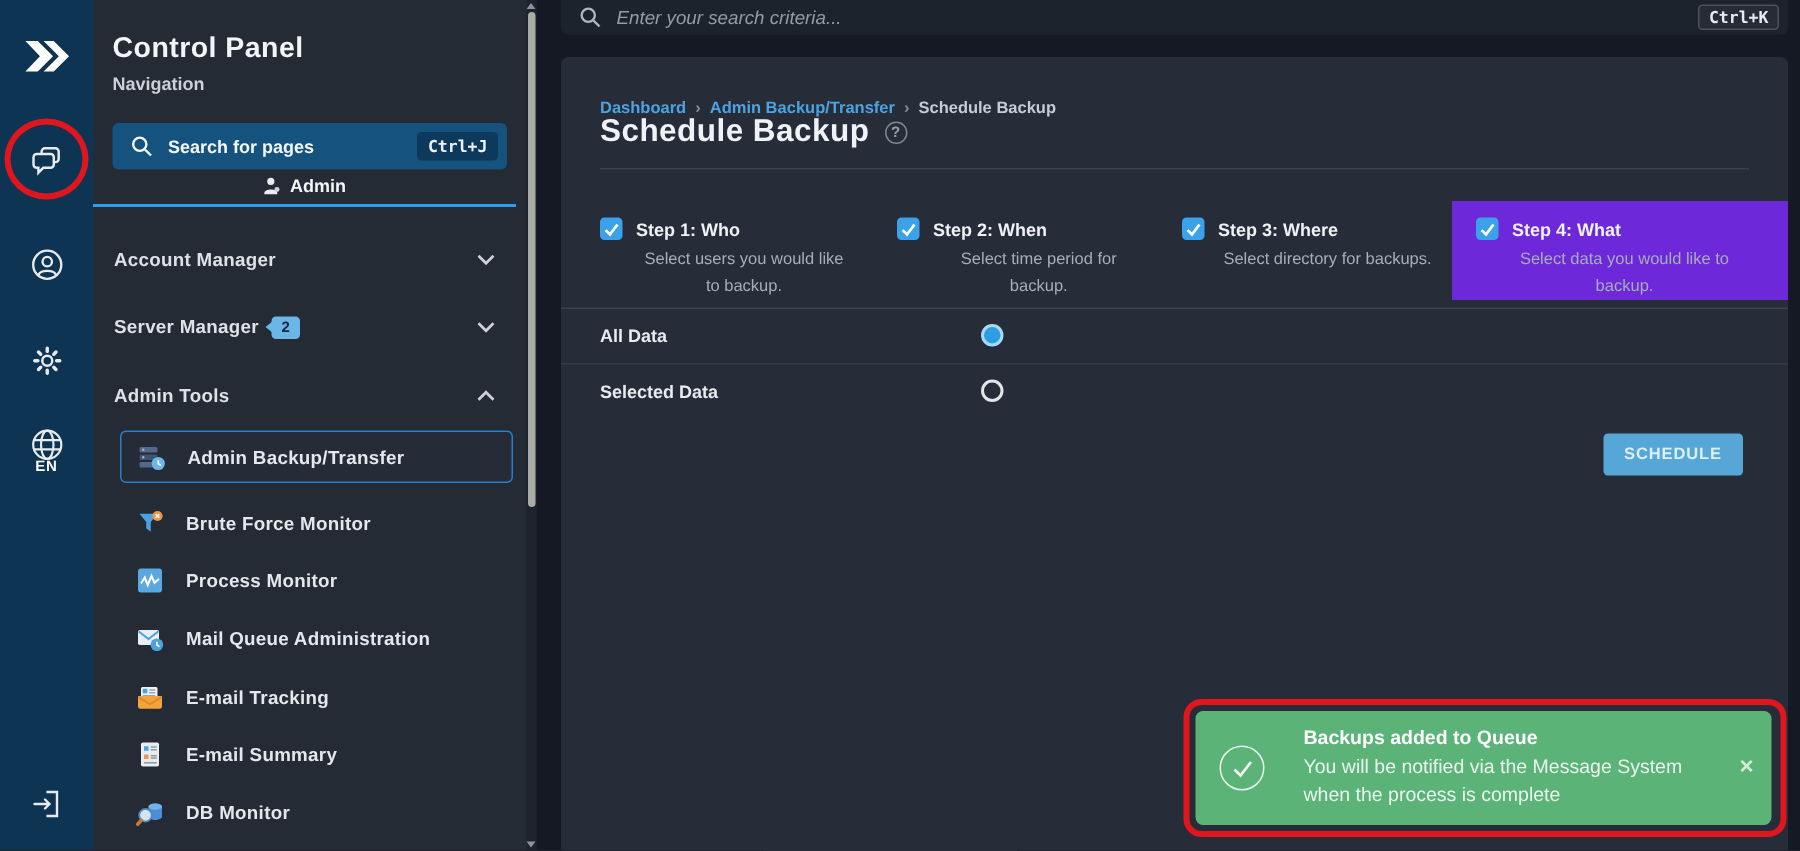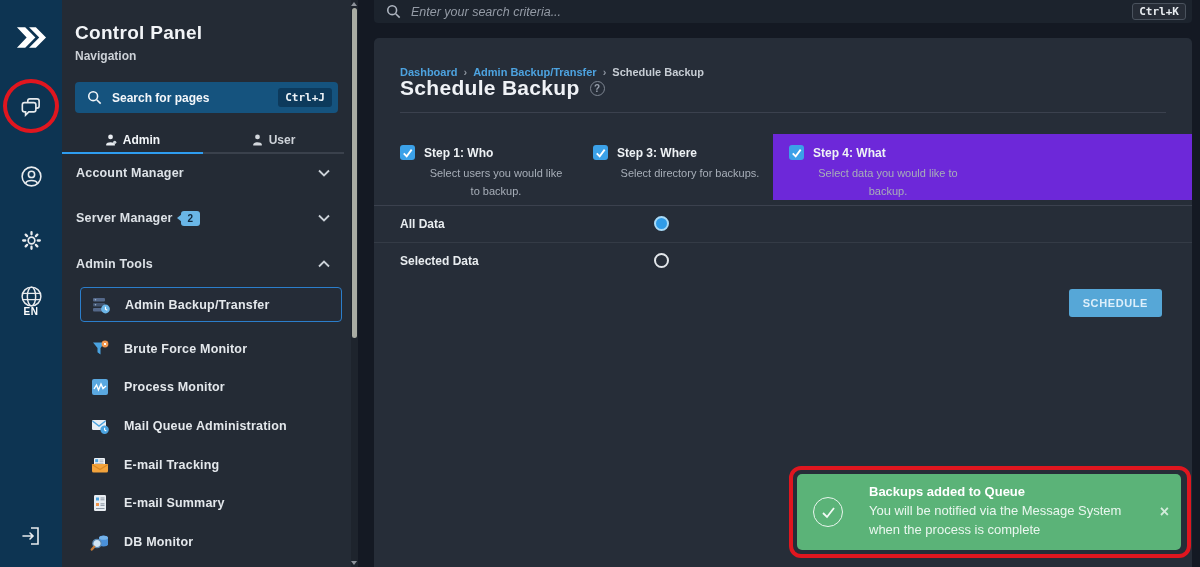--- a/index.html
+++ b/index.html
@@ -17,21 +17,21 @@
   
   .nav { position:absolute; left:62px; top:0; width:296px; height:567px; background:#242b35; }
   .nav-inner { position:absolute; inset:0 7px 0 0; }
   .nav-title { position:absolute; left:13px; top:22px; font-size:19px; font-weight:700; color:#f2f4f7; letter-spacing:.3px; }
   .nav-subtitle { position:absolute; left:13px; top:49px; font-size:12px; font-weight:700; color:#ccd1d7; }
   .nav-search { position:absolute; left:13px; top:82px; width:263px; height:31px; background:#15537e;
                 border-radius:4px; display:flex; align-items:center; padding:0 6px 0 12px; cursor:pointer; }
   .nav-search-label { flex:1; margin-left:10px; font-size:12px; font-weight:700; color:#f4f7fa; }
   .kbd-chip { background:#0d3a5c; color:#eef3f7; border-radius:3px; padding:3px 7px;
               font-family:"DejaVu Sans Mono", monospace; font-size:11px; font-weight:700; }
-  .nav-tabs { position:absolute; left:0; top:128px; width:282px; height:26px; display:flex; }
+  .nav-tabs { position:absolute; left:0; top:112px; width:282px; height:26px; display:flex; }
   .nav-tab { flex:1; display:flex; align-items:center; justify-content:center; gap:6px;
              font-size:12px; font-weight:700; cursor:pointer; }
   .nav-tab.active { color:#f3f6f9; border-bottom:2px solid #2e9df0; }
   .nav-tab.inactive { color:#ced3d9; border-bottom:2px solid #3a414c; }
   .nav-section { position:absolute; left:0; width:282px; height:30px; display:flex; align-items:center;
                  padding:0 14px; cursor:pointer; }
   .nav-section-label { flex:1; font-size:12.5px; font-weight:700; color:#dde2e7; letter-spacing:.2px; }
   .badge { background:#6ab6e6; color:#10293e; font-size:10px; font-weight:700; border-radius:3px;
            padding:2px 7px; margin-left:8px; position:relative; }
   .badge:before { content:""; position:absolute; left:-4px; top:50%; margin-top:-4px;
@@ -166,27 +166,20 @@
 
     <div class="nav-tabs">
       <div class="nav-tab active">
         <svg width="12" height="12" viewBox="0 0 12 13" fill="#e9edf1">
           <circle cx="5.5" cy="3.2" r="2.6"></circle>
             <path d="M.8 11.5 c0-3.4 9.4-3.4 9.4 0 v1 H.8 z"></path>
           <circle cx="10" cy="9" r="1.8" fill="#cfd5db"></circle>
         </svg>
         <span>Admin</span>
       </div>
-      <div class="nav-tab inactive">
-        <svg width="11" height="12" viewBox="0 0 12 13" fill="#d3d8dd">
-          <circle cx="6" cy="3.2" r="2.6"></circle>
-            <path d="M1.3 11.5 c0-3.4 9.4-3.4 9.4 0 v1 H1.3 z"></path>
-        </svg>
-        <span>User</span>
-      </div>
     </div>
 
     <div class="nav-section" style="top:158px;">
       <span class="nav-section-label">Account Manager</span>
       <svg width="12" height="8" viewBox="0 0 12 8" fill="none" stroke="#ccd2d8" stroke-width="1.8">
           <path d="M1 1.5 L6 6.5 L11 1.5"></path>
         </svg>
     </div>
 
     <div class="nav-section" style="top:203px;">
@@ -315,20 +308,31 @@
         <div class="step-head">
           <span class="checkbox">
             <svg width="11" height="10" viewBox="0 0 13 12" fill="none" stroke="#ffffff" stroke-width="2.2">
                 <path d="M2 6.5 L5.5 10 L11.5 2"></path>
               </svg>
           </span>
           <span class="step-title">Step 1: Who</span>
         </div>
         <div class="step-desc">Select users you would like to backup.</div>
       </div>
+      <div class="step c2">
+        <div class="step-head">
+          <span class="checkbox">
+            <svg width="11" height="10" viewBox="0 0 13 12" fill="none" stroke="#ffffff" stroke-width="2.2">
+                <path d="M2 6.5 L5.5 10 L11.5 2"></path>
+              </svg>
+          </span>
+          <span class="step-title">Step 2: When</span>
+        </div>
+        <div class="step-desc">Select time period for backup.</div>
+      </div>
       <div class="step c3">
         <div class="step-head">
           <span class="checkbox">
             <svg width="11" height="10" viewBox="0 0 13 12" fill="none" stroke="#ffffff" stroke-width="2.2">
                 <path d="M2 6.5 L5.5 10 L11.5 2"></path>
               </svg>
           </span>
           <span class="step-title">Step 3: Where</span>
         </div>
         <div class="step-desc">Select directory for backups.</div>

